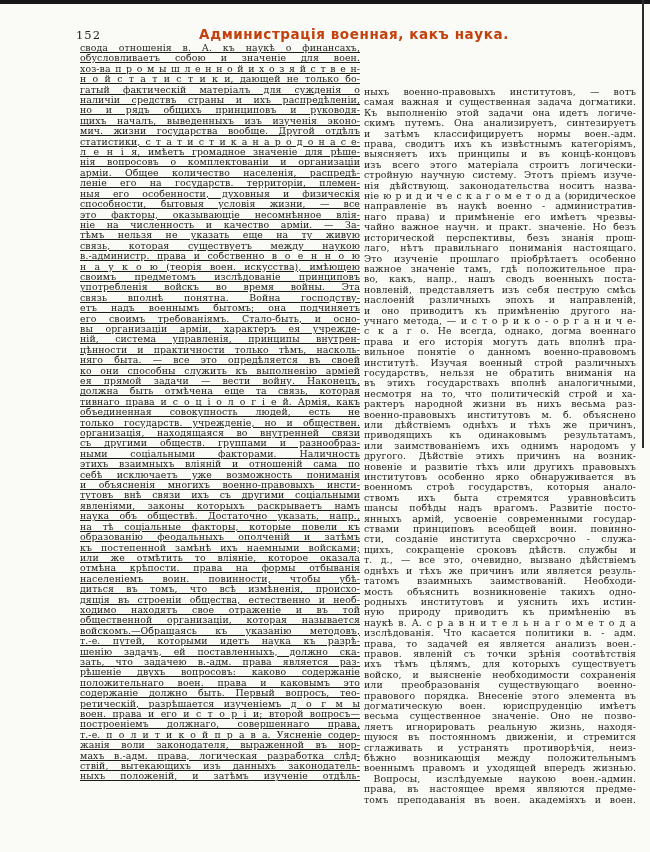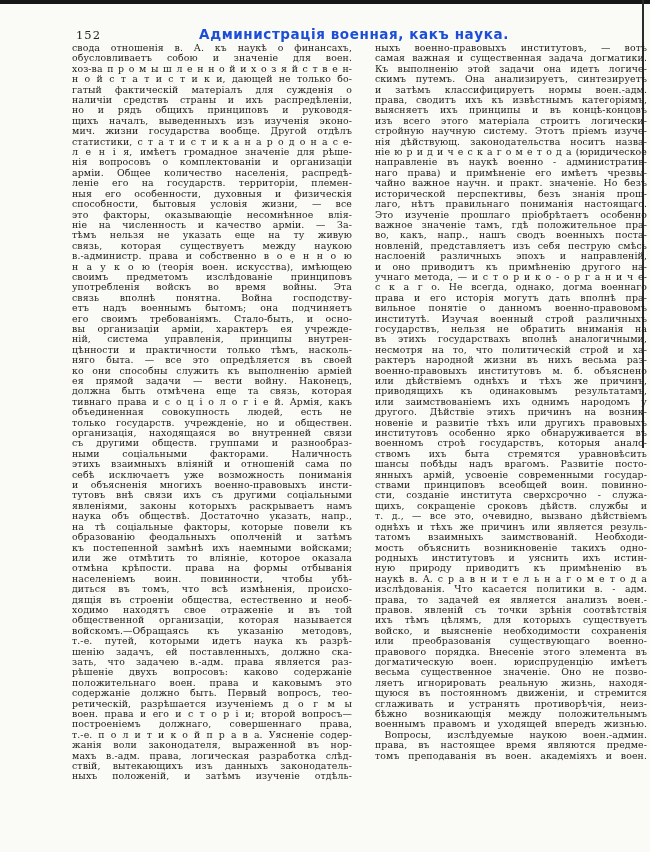--- a/index.html
+++ b/index.html
@@ -23,25 +23,25 @@
     position:absolute;top:26px;left:76px;width:556px;height:18px;
   }
   .pagenum{
     position:absolute;left:0;top:2px;
     font-size:11.5px;letter-spacing:1px;color:#242220;
   }
   .title{
     display:block;text-align:center;
     font-family:"DejaVu Sans", sans-serif;
     font-weight:bold;font-size:13.5px;letter-spacing:0.6px;
-    color:#1d4ed8;
+    color:#c2410c;
   }
   .col{position:absolute;top:43px;}
-  .col-left{left:72px;width:280px;}
-  .col-right{left:375px;width:272px;}
+  .col-left{left:80px;width:280px;text-decoration:underline;}
+  .col-right{left:364px;width:272px;margin-top:44px;}
   .tline{
     height:10.42px;line-height:10.42px;
     font-size:9.4px;letter-spacing:0.1px;
     text-align:justify;text-align-last:justify;
     white-space:normal;overflow:visible;
     color:#201d1a;
   }
 </style>
 </head>
 <body>

